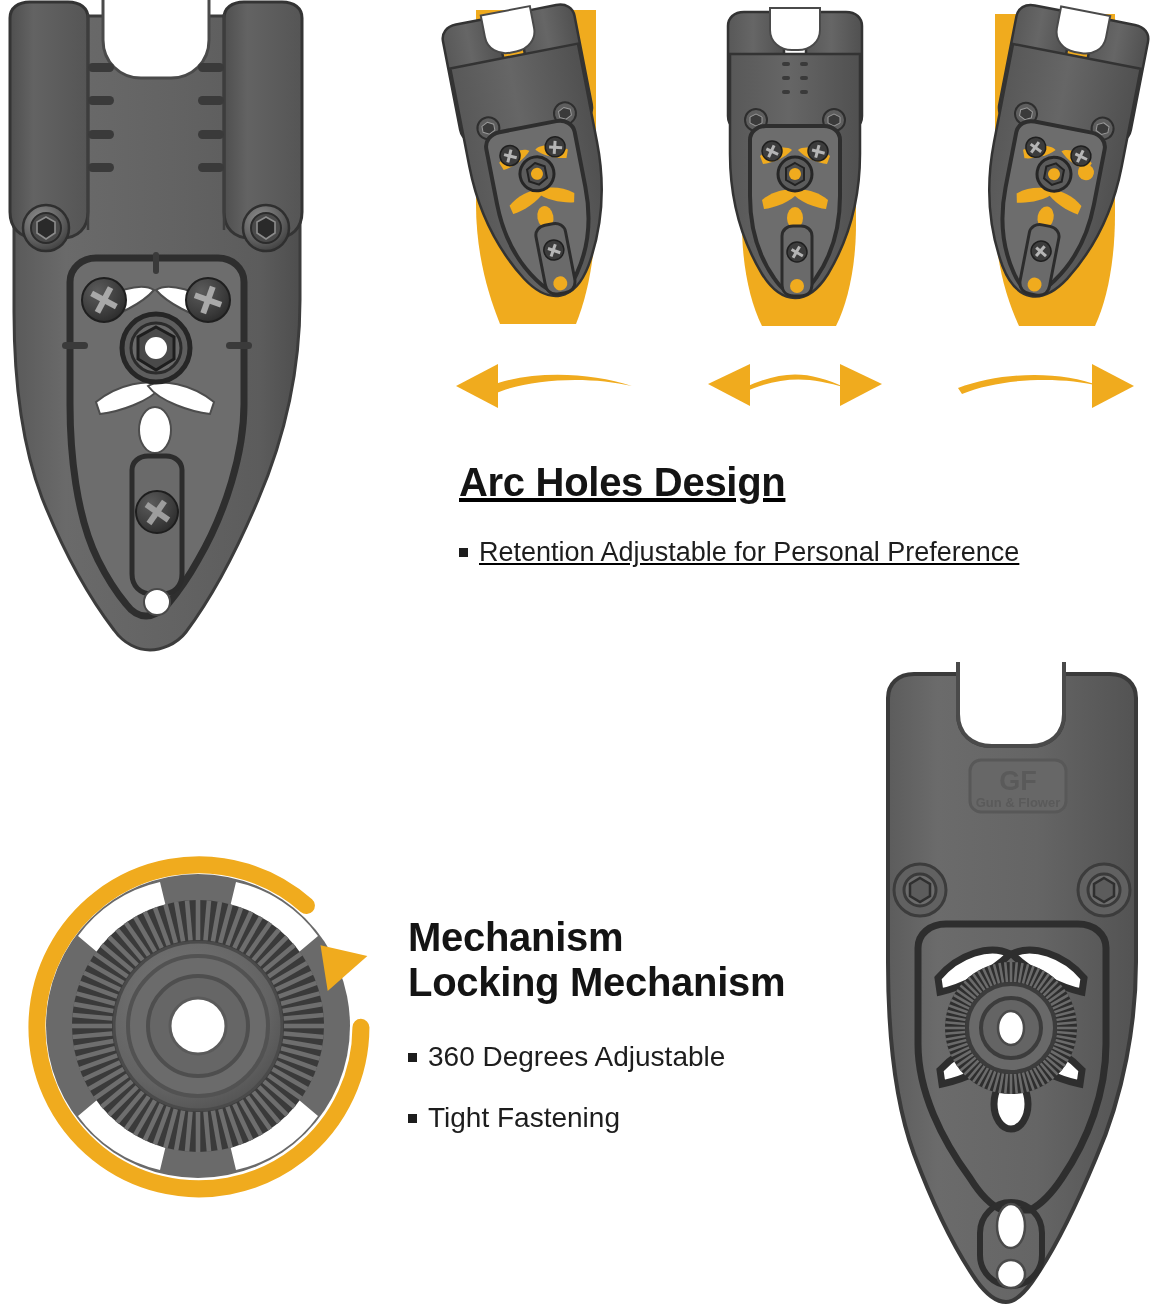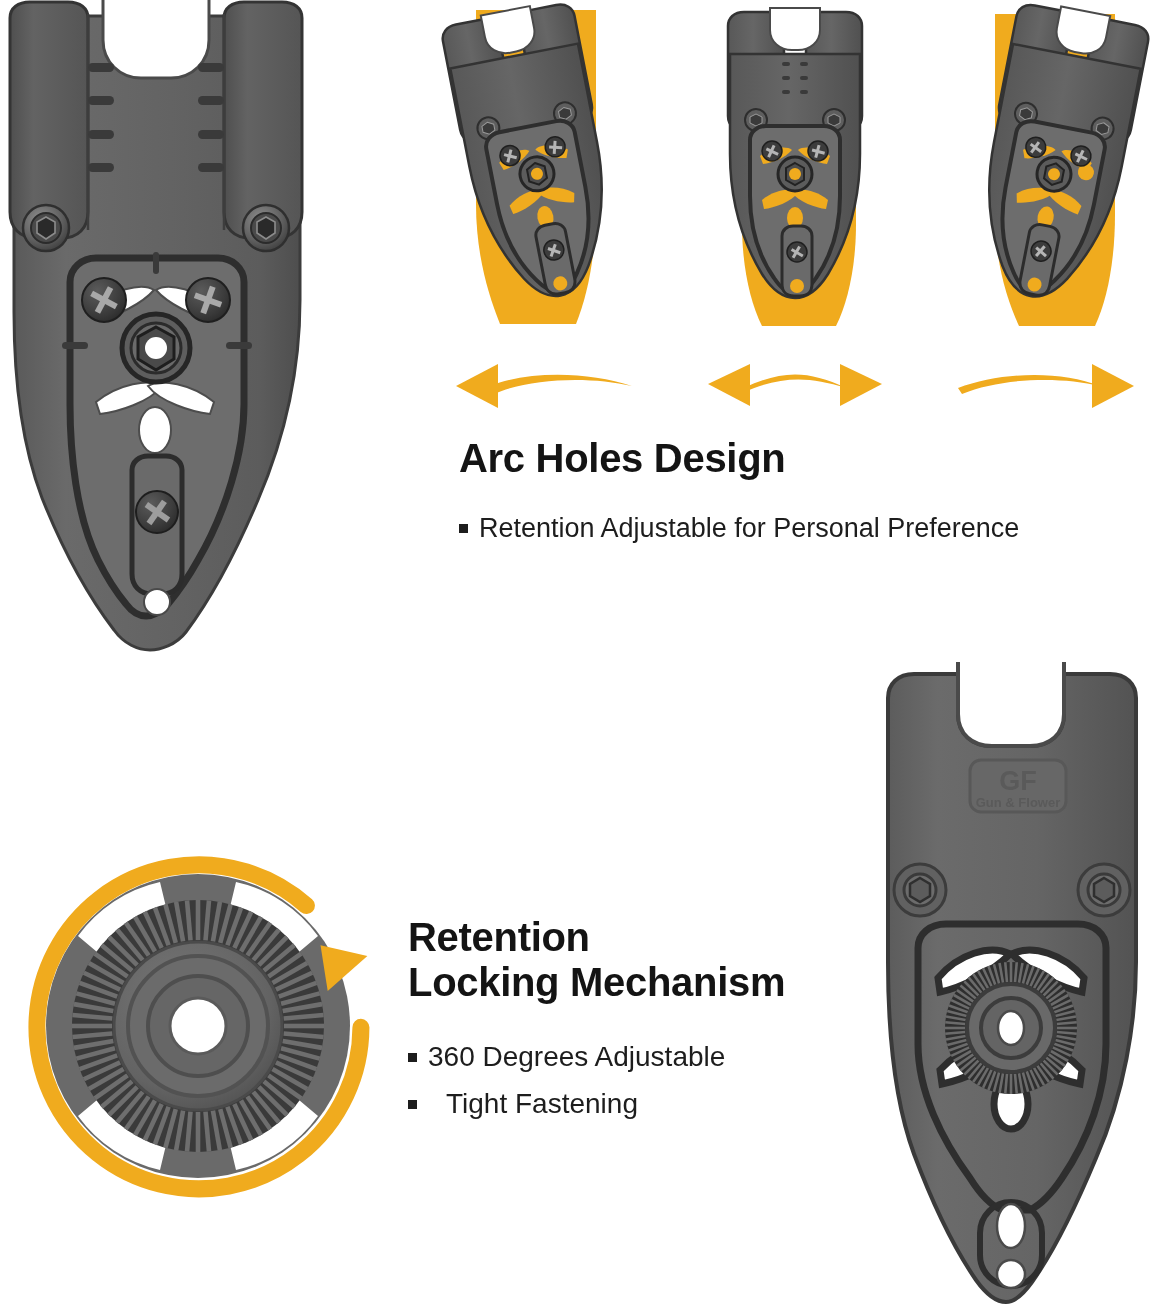--- a/index.html
+++ b/index.html
@@ -39,27 +39,27 @@
   .bullet-sq {
     display: inline-block;
     width: 9px; height: 9px;
     background: #1d1d1d;
     margin-right: 11px;
     flex: 0 0 auto;
     position: relative;
     top: -4px;
   }
 
-  #arc-text { left: 459px; top: 436px; }
+  #arc-text { left: 459px; top: 460px; text-decoration: underline; }
   #arc-text .bullets { margin-top: 31px; }
 
   #gear-text { left: 408px; top: 915px; }
   #gear-text .bullets { margin-top: 34px; }
   #gear-text .bullet-item { font-size: 28px; }
-  #gear-text .bullet-item + .bullet-item { margin-top: 12px; gap: 18px; }
+  #gear-text .bullet-item + .bullet-item { margin-top: 26px; }
 
   
   .art { position: absolute; }
   svg { display: block; overflow: visible; }
 </style>
 </head>
 <body>
 
 <div class="stage">
 
@@ -506,21 +506,21 @@
       <g>
         <path d="M 178 24
                  A 162 162 0 1 0 300 78" fill="none" stroke="#F0AB1E" stroke-width="17" stroke-linecap="round" transform="rotate(42 178 186)"></path>
         <polygon points="302,104 348,118 306,150" fill="#F0AB1E" transform="rotate(-4 320 126)"></polygon>
       </g>
     </svg>
   </div>
 
   <div class="txt-block" id="gear-text">
     <div class="heading">
-      <span>Retention</span>
+      <span>Mechanism</span>
       <span class="line2">Locking Mechanism</span>
     </div>
     <ul class="bullet-list bullets">
       <li class="bullet-item">
         <span class="bullet-sq"></span>
         <span>360 Degrees Adjustable</span>
       </li>
       <li class="bullet-item">
         <span class="bullet-sq"></span>
         <span>Tight Fastening</span>

